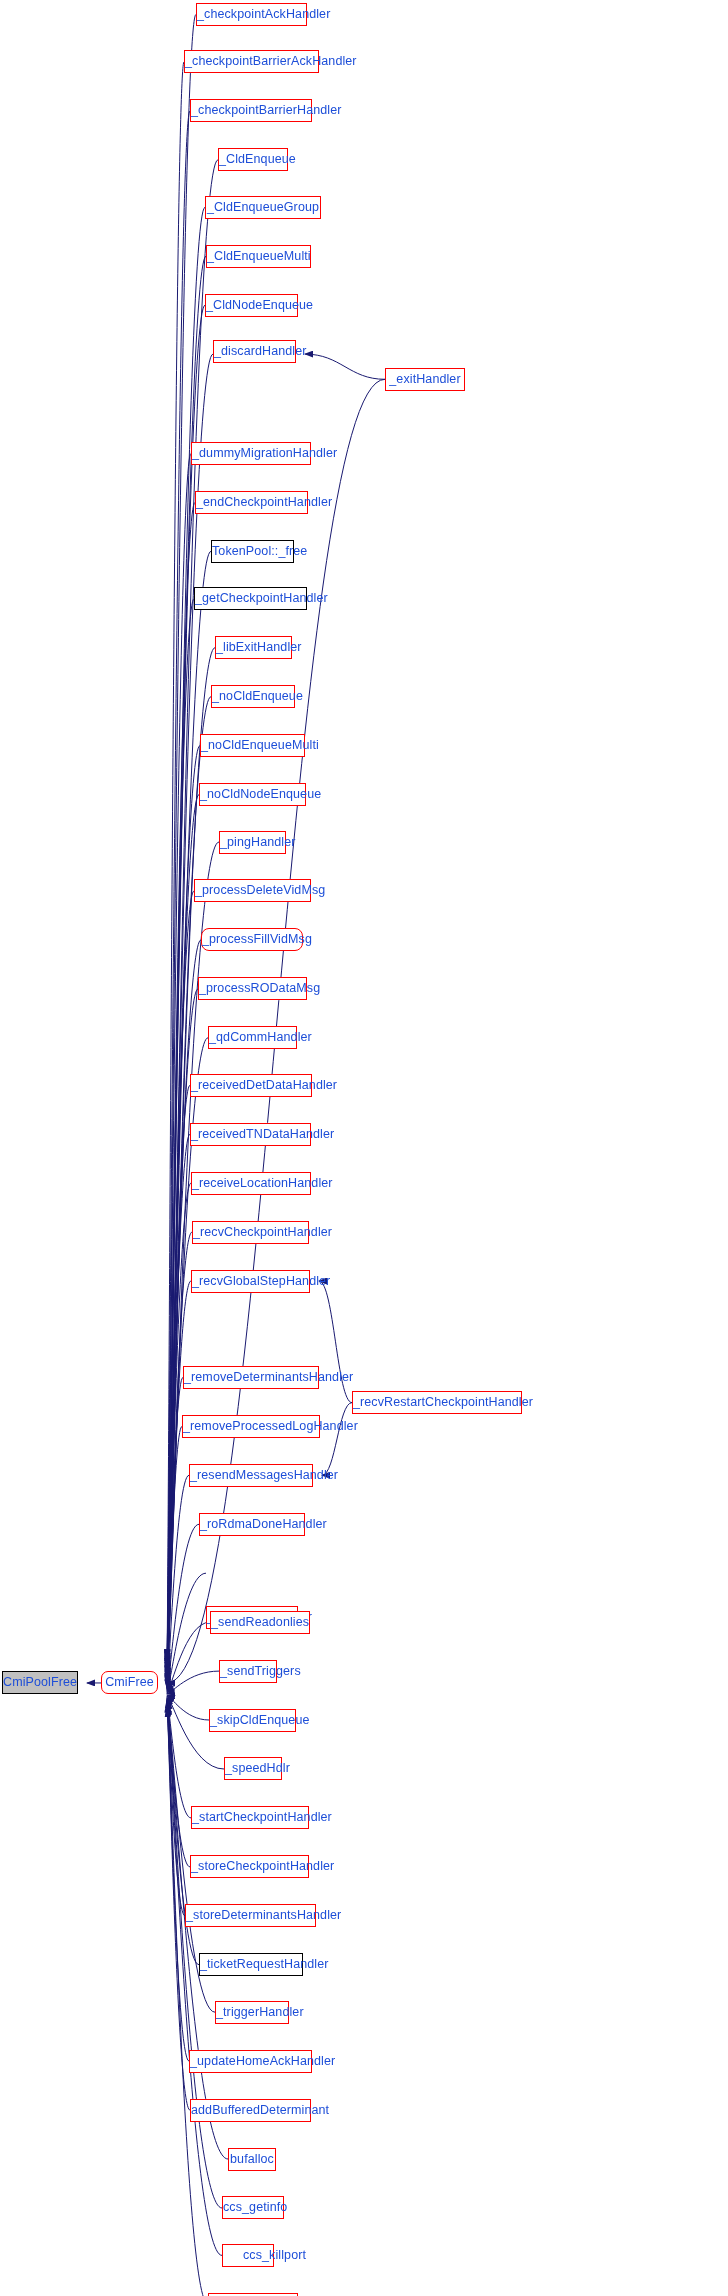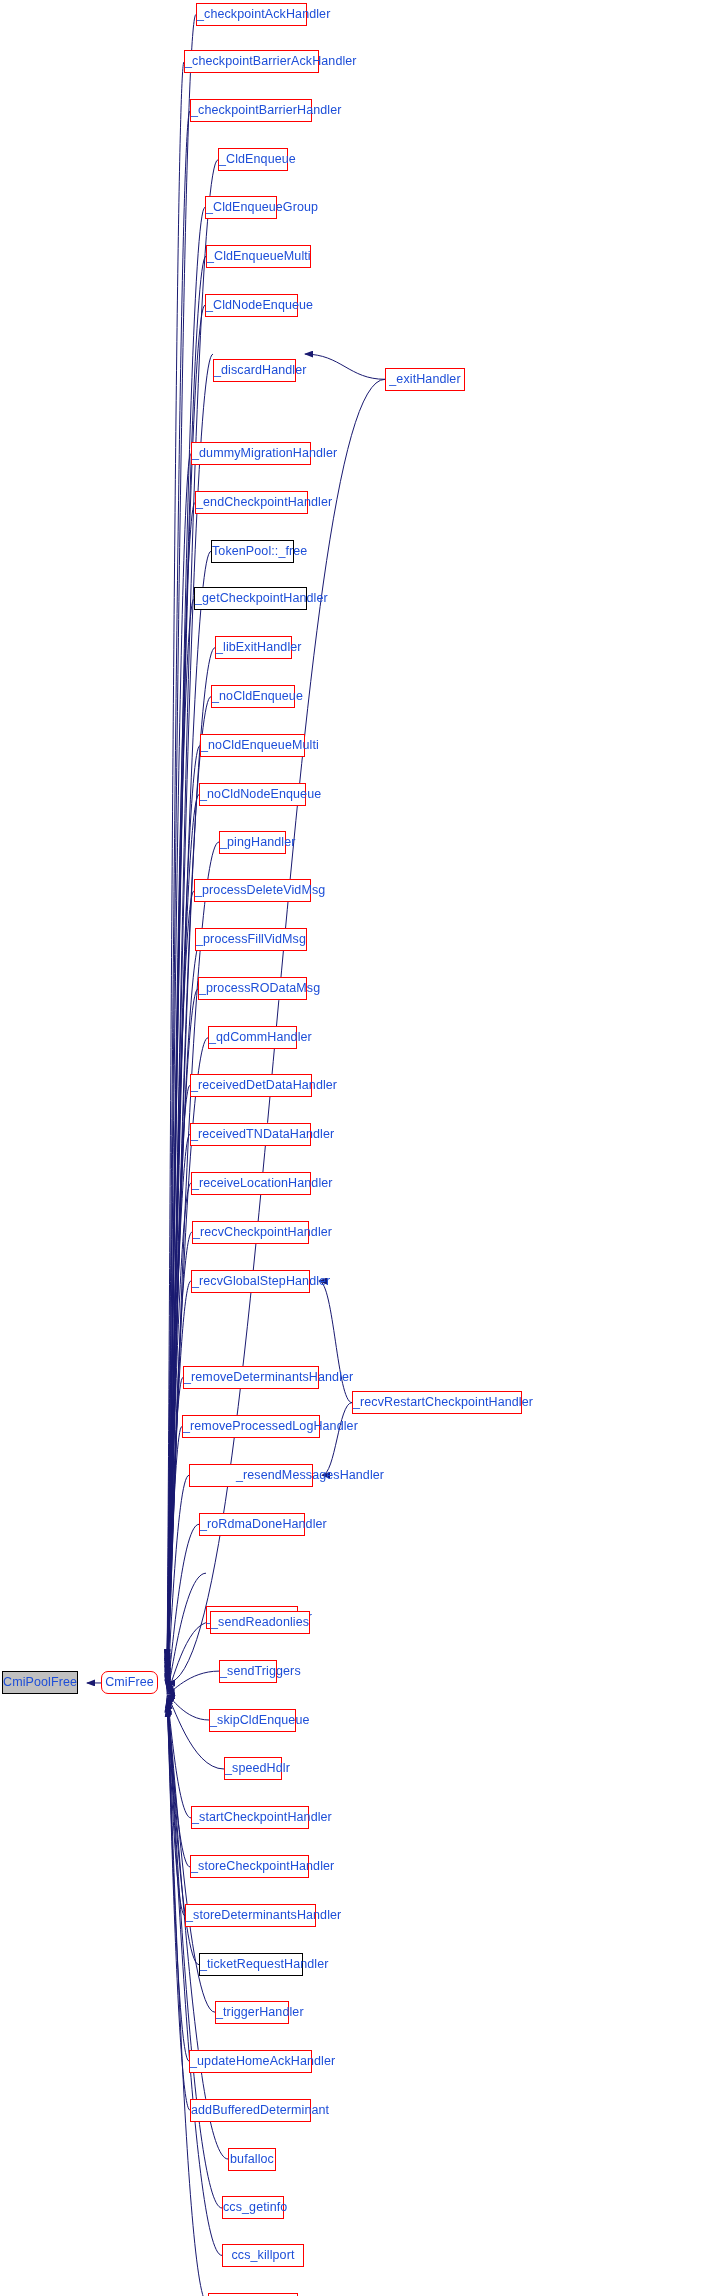--- a/index.html
+++ b/index.html
@@ -111,58 +111,58 @@
         <path d="M352.0,1402.6 C338.5,1402.6 335.5,1475.3 322.0,1475.3" marker-end="url(#arrow)"></path>
       </g>
   </svg>
   <div id="nodes">
       <div class="node root black-border" style="left: 2px; top: 1671.45px; width: 76px;">CmiPoolFree</div>
       <div class="node" style="left: 101px; top: 1671.45px; width: 57px; border-radius: 7px;">CmiFree</div>
       <div class="node" style="left: 196px; top: 2.9662px; width: 111px;">_checkpointAckHandler</div>
       <div class="node" style="left: 184px; top: 50.4254px; width: 135px;">_checkpointBarrierAckHandler</div>
       <div class="node" style="left: 190px; top: 99.3677px; width: 122px;">_checkpointBarrierHandler</div>
       <div class="node" style="left: 218px; top: 148.31px; width: 70px;">_CldEnqueue</div>
-      <div class="node" style="left: 205px; top: 195.769px; width: 72px;">_CldEnqueueGroup</div>
+      <div class="node" style="left: 205px; top: 195.769px; width: 116px;">_CldEnqueueGroup</div>
       <div class="node" style="left: 206px; top: 244.712px; width: 105px;">_CldEnqueueMulti</div>
       <div class="node" style="left: 205px; top: 293.654px; width: 93px;">_CldNodeEnqueue</div>
-      <div class="node" style="left: 213px; top: 359px; width: 83px;">_discardHandler</div>
+      <div class="node" style="left: 213px; top: 340px; width: 83px;">_discardHandler</div>
       <div class="node" style="left: 191px; top: 441.964px; width: 120px;">_dummyMigrationHandler</div>
       <div class="node" style="left: 195px; top: 490.906px; width: 113px;">_endCheckpointHandler</div>
       <div class="node black-border" style="left: 211px; top: 539.848px; width: 83px;">TokenPool::_free</div>
       <div class="node black-border" style="left: 194px; top: 587.308px; width: 113px;">_getCheckpointHandler</div>
       <div class="node" style="left: 215px; top: 636.25px; width: 77px;">_libExitHandler</div>
       <div class="node" style="left: 211px; top: 685.192px; width: 84px;">_noCldEnqueue</div>
       <div class="node" style="left: 200px; top: 734.135px; width: 105px;">_noCldEnqueueMulti</div>
       <div class="node" style="left: 199px; top: 783.077px; width: 107px;">_noCldNodeEnqueue</div>
       <div class="node" style="left: 219px; top: 830.536px; width: 67px;">_pingHandler</div>
       <div class="node" style="left: 194px; top: 879.478px; width: 117px;">_processDeleteVidMsg</div>
-      <div class="node" style="left: 195px; top: 928.421px; width: 112px;">_processFillVidMsg</div>
+      <div class="node" style="left: 201px; top: 928.421px; width: 102px; border-radius: 8px;">_processFillVidMsg</div>
       <div class="node" style="left: 198px; top: 977.363px; width: 109px;">_processRODataMsg</div>
       <div class="node" style="left: 208px; top: 1026.31px; width: 89px;">_qdCommHandler</div>
       <div class="node" style="left: 190px; top: 1073.76px; width: 122px;">_receivedDetDataHandler</div>
       <div class="node" style="left: 190px; top: 1122.71px; width: 121px;">_receivedTNDataHandler</div>
       <div class="node" style="left: 191px; top: 1171.65px; width: 120px;">_receiveLocationHandler</div>
       <div class="node" style="left: 192px; top: 1220.59px; width: 117px;">_recvCheckpointHandler</div>
       <div class="node" style="left: 191px; top: 1269.53px; width: 119px;">_recvGlobalStepHandler</div>
       <div class="node" style="left: 183px; top: 1365.94px; width: 136px;">_removeDeterminantsHandler</div>
       <div class="node" style="left: 182px; top: 1414.88px; width: 138px;">_removeProcessedLogHandler</div>
-      <div class="node" style="left: 189px; top: 1463.82px; width: 124px; padding-left: 46px;">_resendMessagesHandler</div>
+      <div class="node" style="left: 189px; top: 1463.82px; width: 124px;">_resendMessagesHandler</div>
       <div class="node" style="left: 199px; top: 1512.76px; width: 106px;">_roRdmaDoneHandler</div>
       <div class="node" style="left: 206px; top: 1561.7px; width: 92px; margin-top: 44px;">_sendDetsHandler</div>
       <div class="node" style="left: 210px; top: 1610.65px; width: 100px;">_sendReadonlies</div>
       <div class="node" style="left: 219px; top: 1659.59px; width: 58px;">_sendTriggers</div>
       <div class="node" style="left: 209px; top: 1708.53px; width: 87px;">_skipCldEnqueue</div>
       <div class="node" style="left: 224px; top: 1757.47px; width: 58px;">_speedHdlr</div>
       <div class="node" style="left: 191px; top: 1806.42px; width: 118px;">_startCheckpointHandler</div>
       <div class="node" style="left: 190px; top: 1855.36px; width: 119px;">_storeCheckpointHandler</div>
       <div class="node" style="left: 185px; top: 1904.3px; width: 131px;">_storeDeterminantsHandler</div>
       <div class="node black-border" style="left: 199px; top: 1953.24px; width: 104px;">_ticketRequestHandler</div>
       <div class="node" style="left: 215px; top: 2000.7px; width: 74px;">_triggerHandler</div>
       <div class="node" style="left: 189px; top: 2049.64px; width: 123px;">_updateHomeAckHandler</div>
       <div class="node" style="left: 190px; top: 2098.59px; width: 121px;">addBufferedDeterminant</div>
       <div class="node" style="left: 228px; top: 2147.53px; width: 48px;">bufalloc</div>
       <div class="node" style="left: 222px; top: 2196.47px; width: 62px;">ccs_getinfo</div>
-      <div class="node" style="left: 222px; top: 2243.93px; width: 82px;">ccs_killport</div>
+      <div class="node" style="left: 222px; top: 2243.93px; width: 52px; padding-left: 20px;">ccs_killport</div>
       <div class="node" style="left: 208px; top: 2292.87px; width: 90px;">CcsMerge_concat</div>
       <div class="node" style="left: 385px; top: 367.809px; width: 80px;">_exitHandler</div>
       <div class="node" style="left: 352px; top: 1391.15px; width: 170px;">_recvRestartCheckpointHandler</div>
     </div>
 </div>
 
 </body></html>

